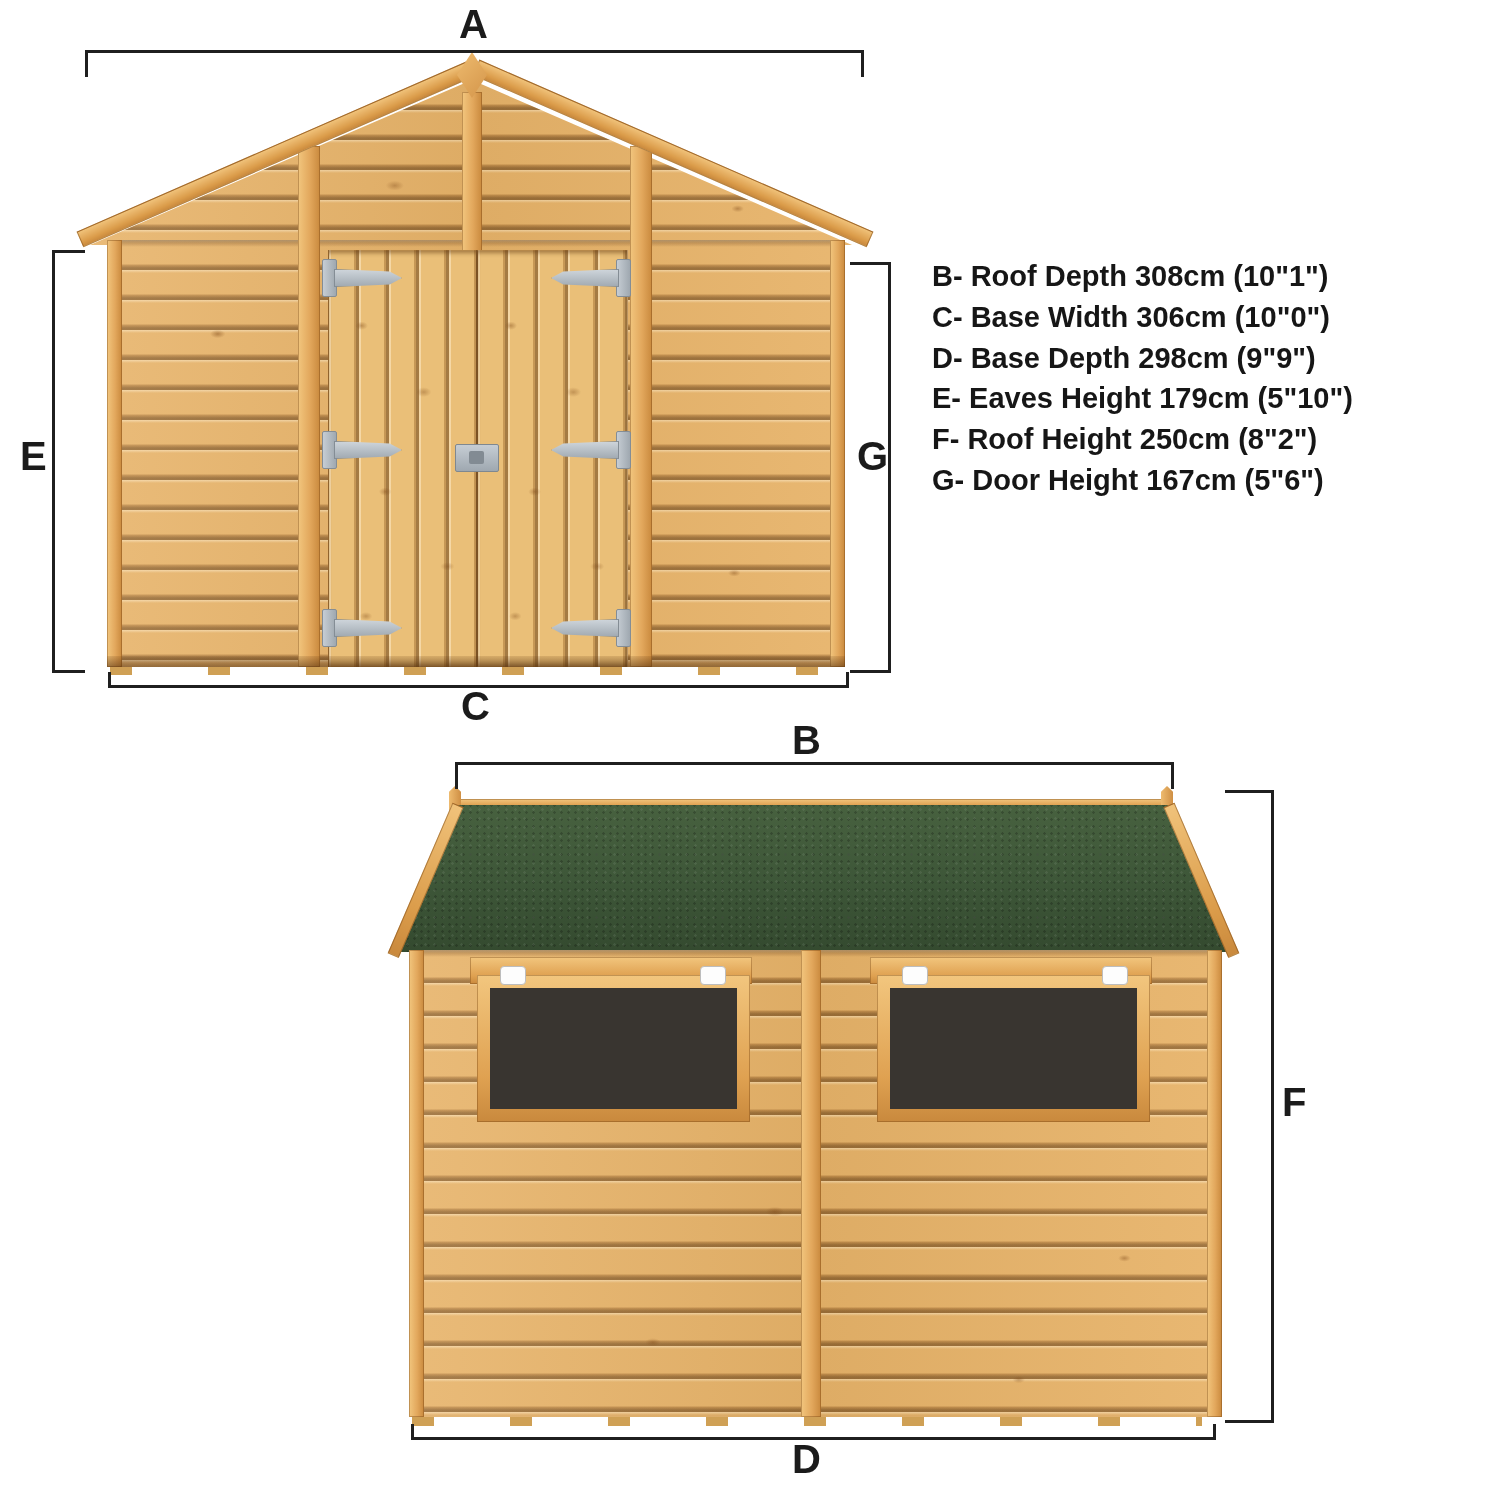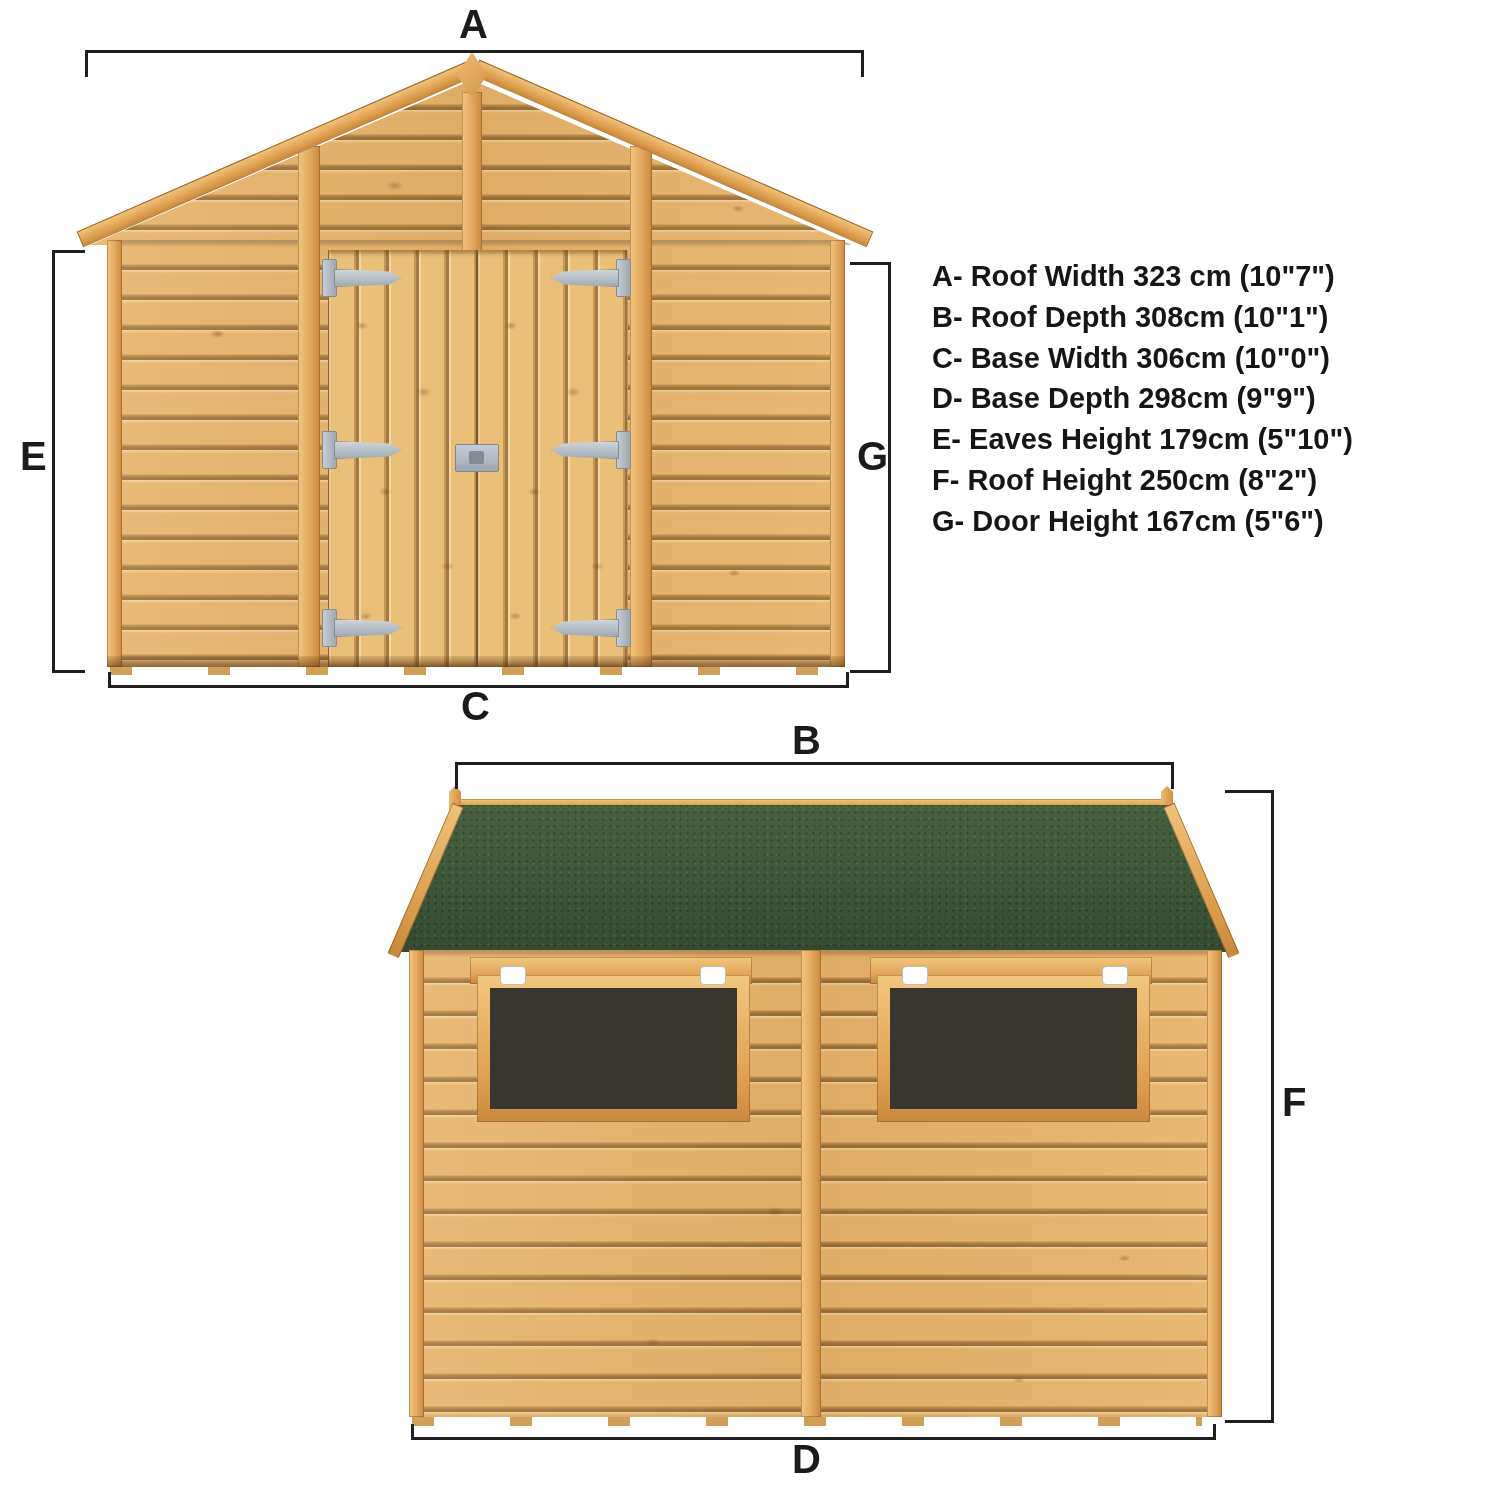--- a/index.html
+++ b/index.html
@@ -174,21 +174,20 @@
     <div class="abs dim-label" style="left:20px;top:436px;">E</div>
 
     <div class="abs dim right" style="left:850px;top:262px;width:38px;height:405px;"></div>
     <div class="abs dim-label" style="left:857px;top:436px;">G</div>
 
     <div class="abs dim bottom" style="left:108px;top:672px;width:735px;height:13px;"></div>
     <div class="abs dim-label" style="left:461px;top:686px;">C</div>
   </div>
 
   <div class="abs dimension-list" style="left:932px;top:256px;">
-    <div>A- Roof Width 323 cm (10"7")</div>
     <div>B- Roof Depth 308cm (10"1")</div>
     <div>C- Base Width 306cm (10"0")</div>
     <div>D- Base Depth 298cm (9"9")</div>
     <div>E- Eaves Height 179cm (5"10")</div>
     <div>F- Roof Height 250cm (8"2")</div>
     <div>G- Door Height 167cm (5"6")</div>
   </div>
 
   <div class="abs" style="left:380px;top:720px;width:920px;height:780px;">
 

